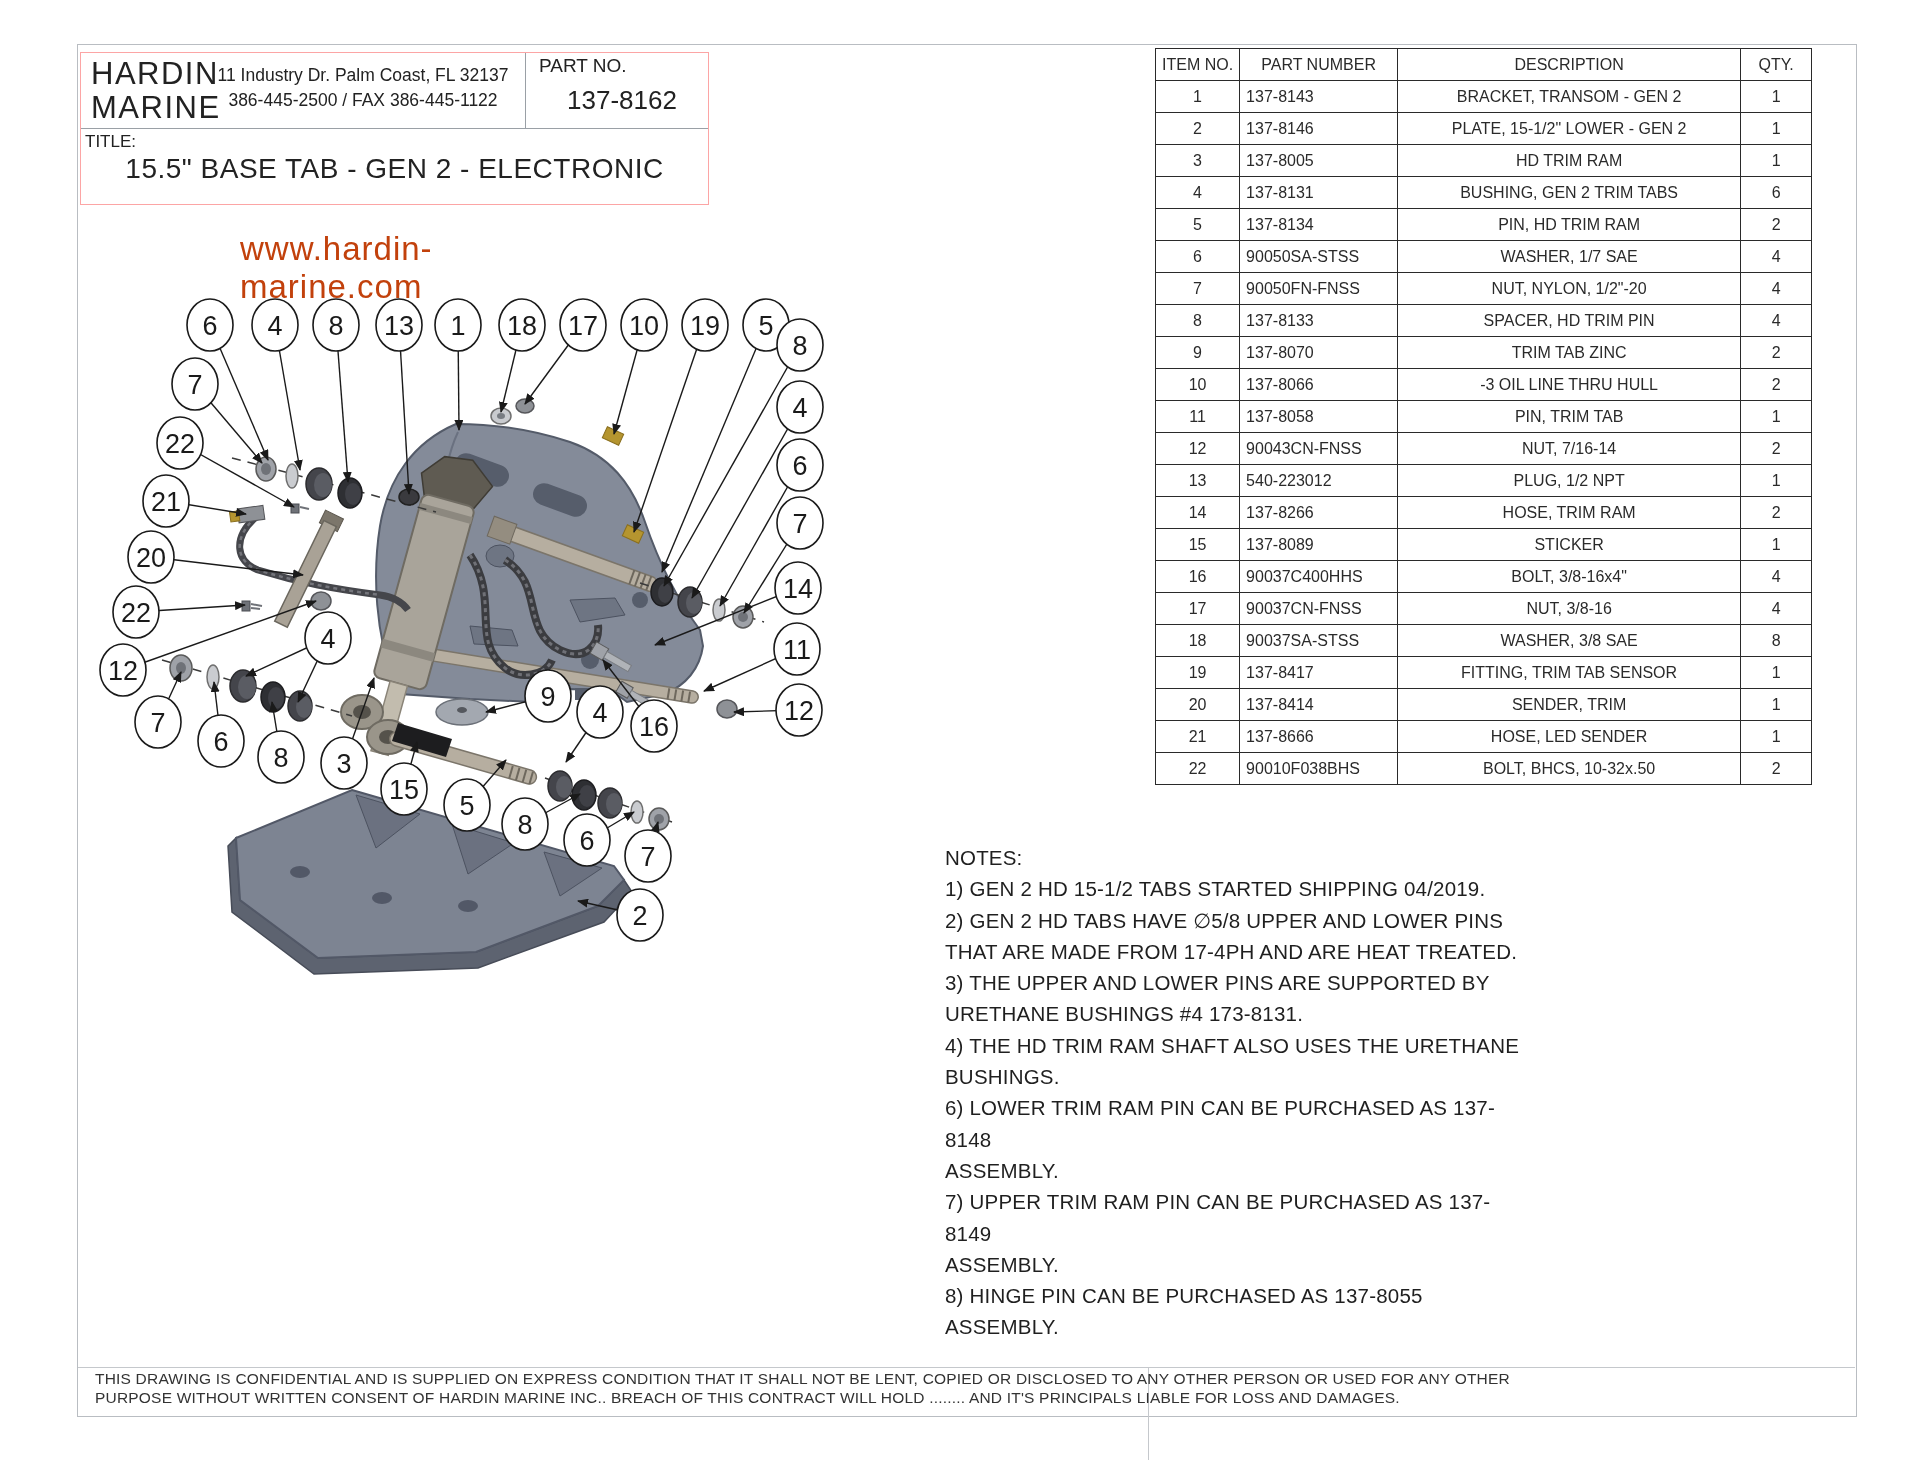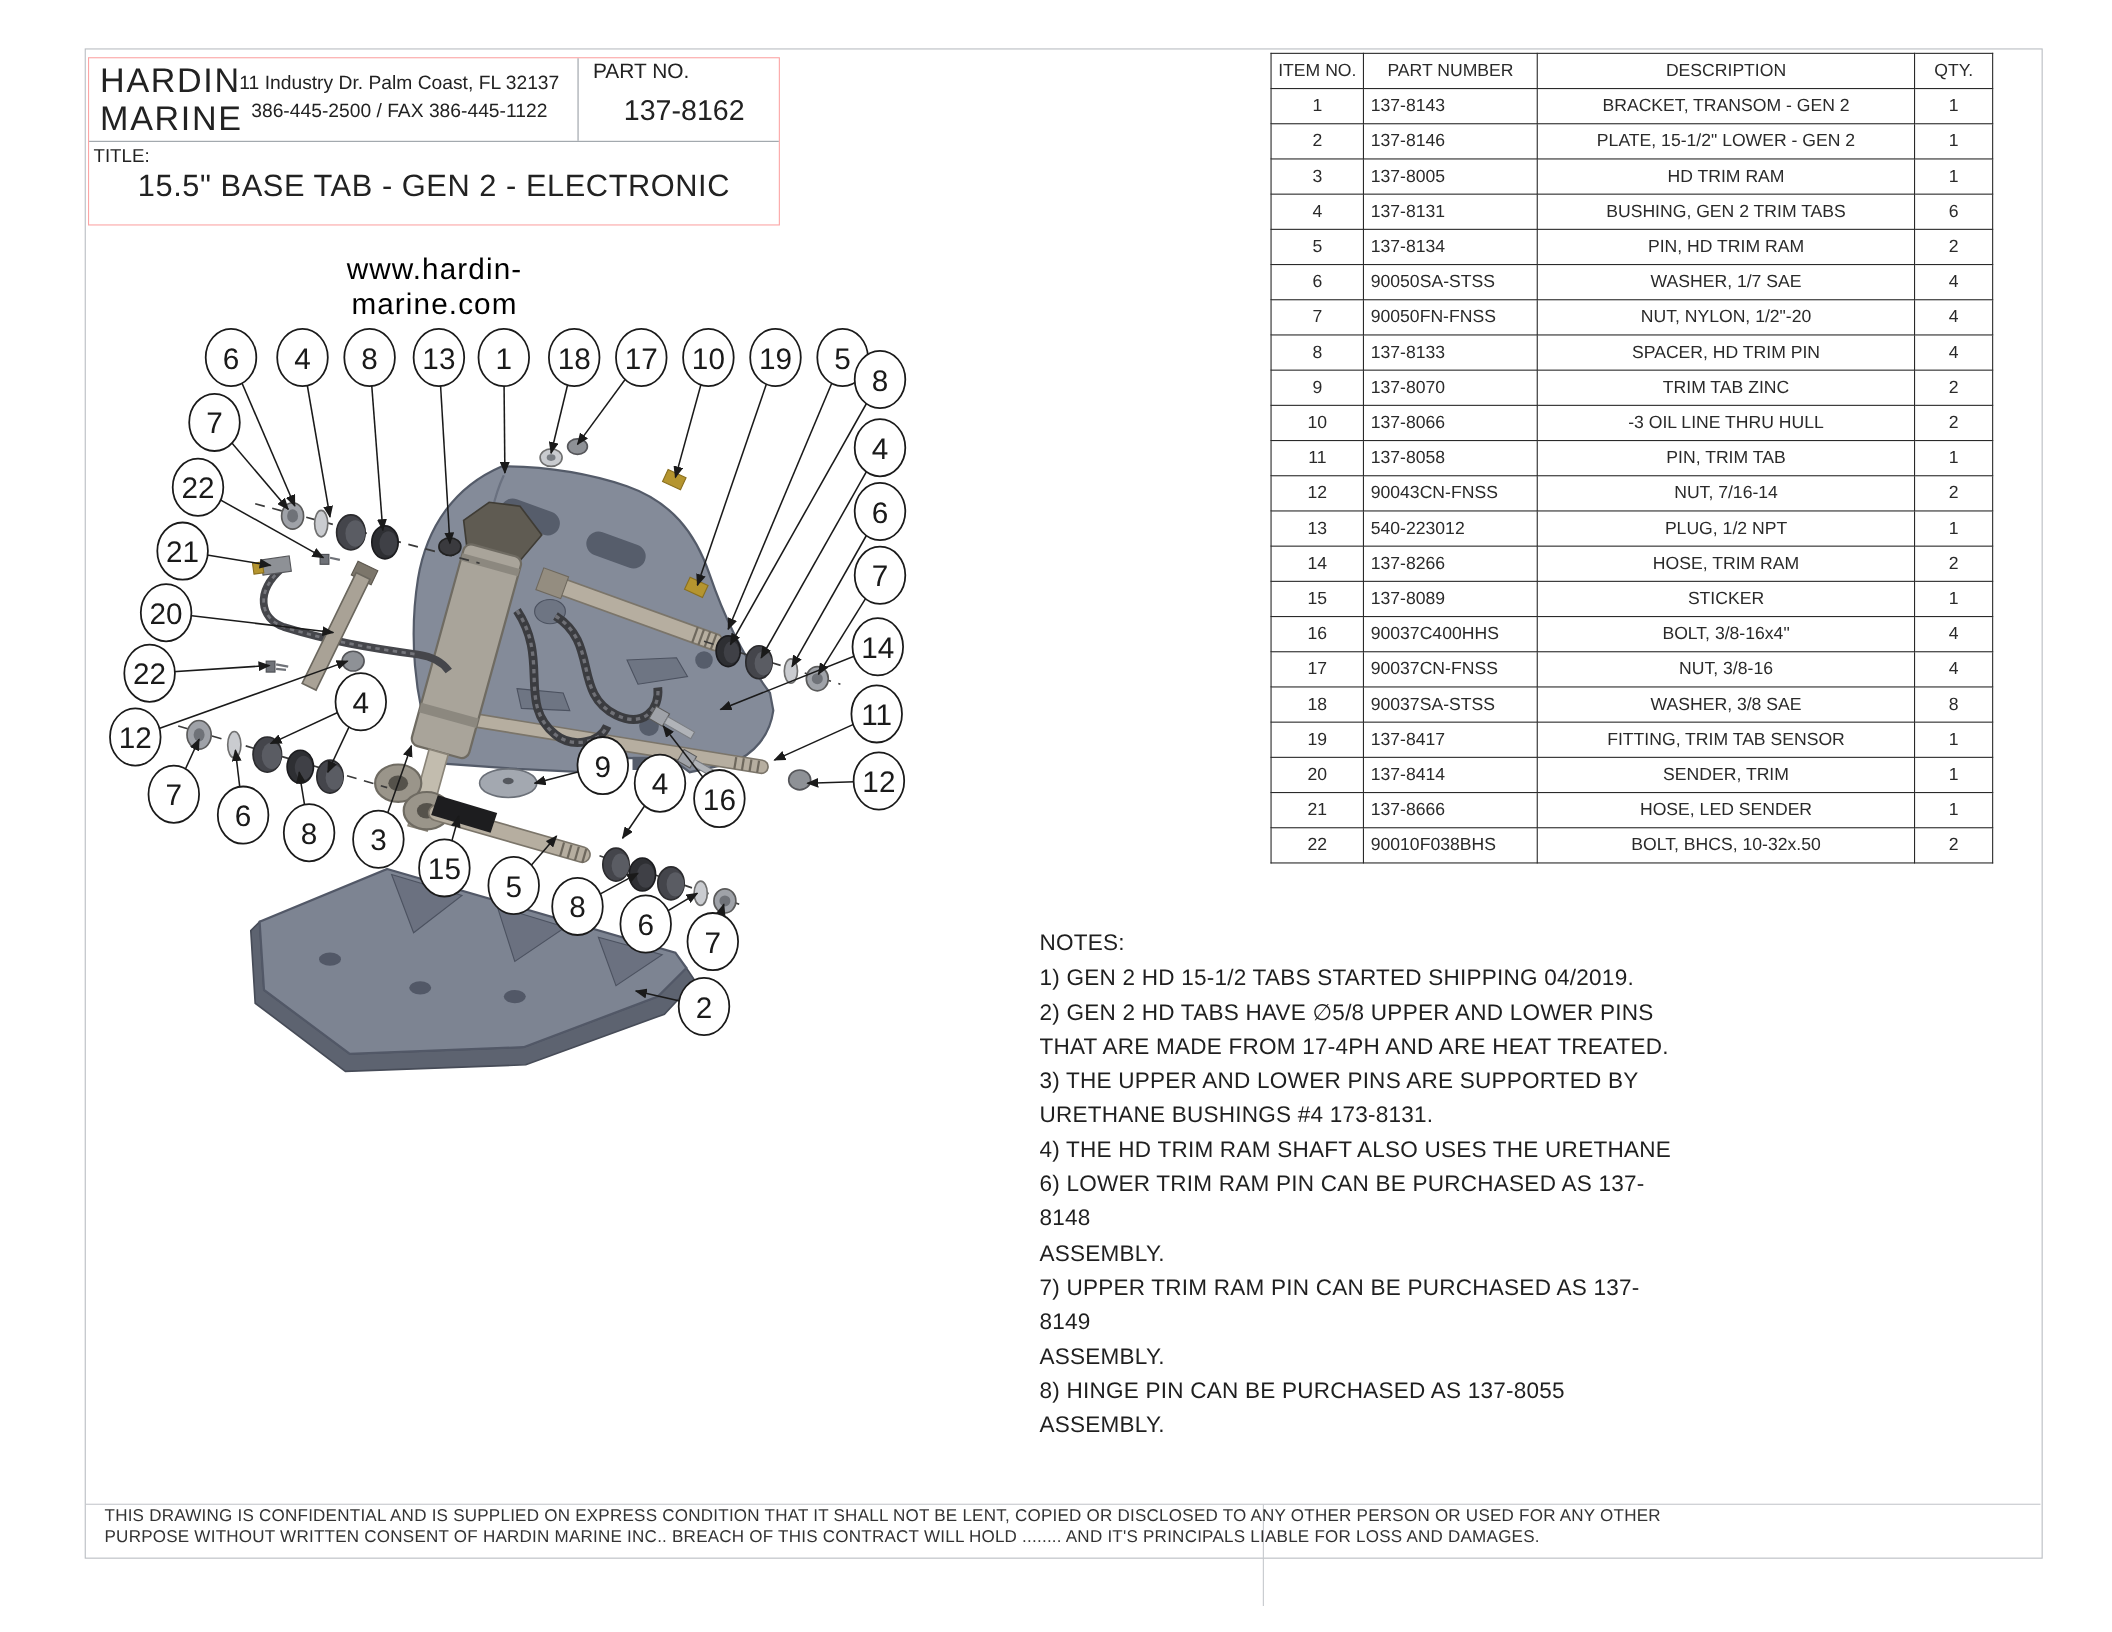--- a/index.html
+++ b/index.html
@@ -15,21 +15,21 @@
   
   .titleblock{left:80px;top:52px;width:627px;height:151px;border:1px solid #fca5a5;background:#fff;}
   .tb-hdivider{left:0;top:75px;width:627px;height:1px;background:#9aa0a6;}
   .tb-vdivider{left:444px;top:0;width:1px;height:75px;background:#9aa0a6;}
   .company{left:10px;top:4px;font-size:31px;letter-spacing:1.5px;color:#222;line-height:34px;}
   .address{left:122px;top:10px;width:320px;text-align:center;font-size:17.5px;color:#222;line-height:25px;}
   .partno-label{left:458px;top:2px;font-size:19px;color:#222;}
   .partno-value{left:458px;top:32px;width:166px;text-align:center;font-size:26px;color:#222;}
   .title-label{left:4px;top:79px;font-size:17px;color:#222;}
   .title-text{left:0;top:100px;width:627px;text-align:center;font-size:28px;letter-spacing:0.5px;color:#222;}
-  .website{left:240px;top:230px;width:310px;font-size:27px;letter-spacing:1px;color:#000000;text-align:center;}
+  .website{left:240px;top:230px;width:310px;font-size:33px;letter-spacing:1px;color:#c2410c;}
   
   .parts-table{left:1155px;top:48px;border-collapse:collapse;table-layout:fixed;}
   .parts-table th,.parts-table td{
     border:1.5px solid #2a2a2a;height:31px;padding:0 6px;
     font-size:16px;font-weight:normal;text-align:center;color:#2a2a2a;
     white-space:nowrap;overflow:hidden;
   }
   .parts-table td.c1{text-align:left;}
   .col-item{width:83px;} .col-part{width:158px;} .col-desc{width:343px;} .col-qty{width:71px;}
   
@@ -220,20 +220,21 @@
 
 <div class="abs notes">
   <div>NOTES:</div>
   <div>
       <div>1) GEN 2 HD 15-1/2 TABS STARTED SHIPPING 04/2019.</div>
       <div>2) GEN 2 HD TABS HAVE ∅5/8 UPPER AND LOWER PINS</div>
       <div>THAT ARE MADE FROM 17-4PH AND ARE HEAT TREATED.</div>
       <div>3) THE UPPER AND LOWER PINS ARE SUPPORTED BY</div>
       <div>URETHANE BUSHINGS #4 173-8131.</div>
       <div>4) THE HD TRIM RAM SHAFT ALSO USES THE URETHANE</div>
+      <div>BUSHINGS.</div>
       <div>6) LOWER TRIM RAM PIN CAN BE PURCHASED AS 137-8148</div>
       <div>ASSEMBLY.</div>
       <div>7) UPPER TRIM RAM PIN CAN BE PURCHASED AS 137-8149</div>
       <div>ASSEMBLY.</div>
       <div>8) HINGE PIN CAN BE PURCHASED AS 137-8055 ASSEMBLY.</div>
     </div>
 </div>
 
 <div class="abs disclaimer">
   <div>THIS DRAWING IS CONFIDENTIAL AND IS SUPPLIED ON EXPRESS CONDITION THAT IT SHALL NOT BE LENT, COPIED OR DISCLOSED TO ANY OTHER PERSON OR USED FOR ANY OTHER</div>

